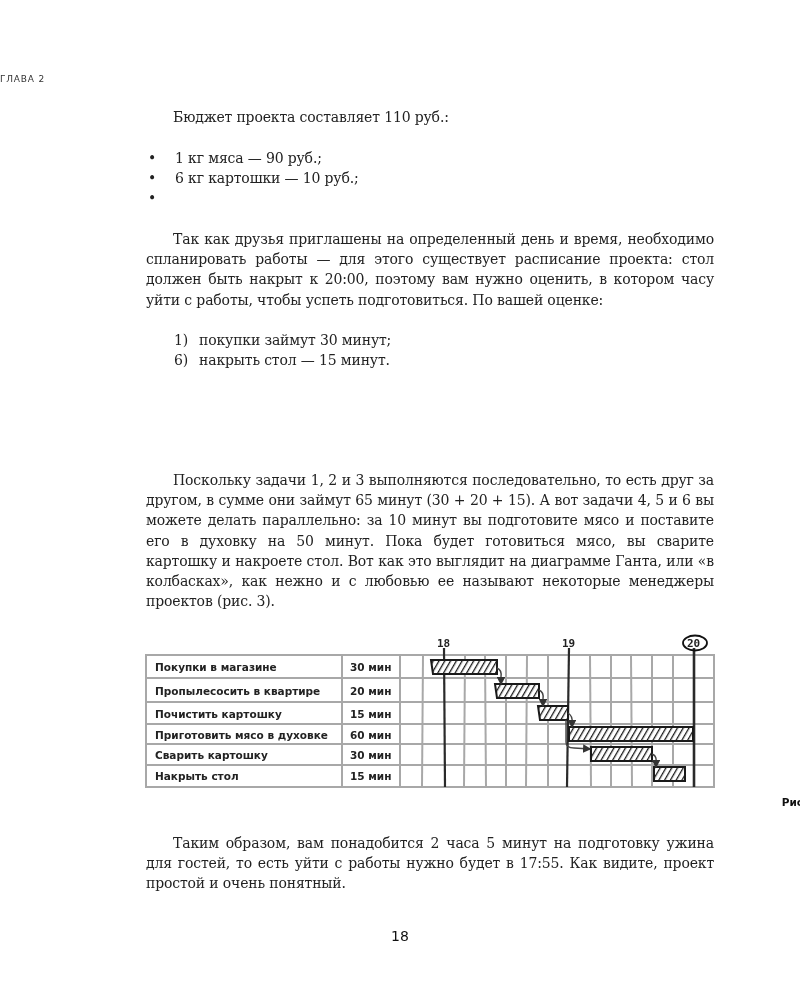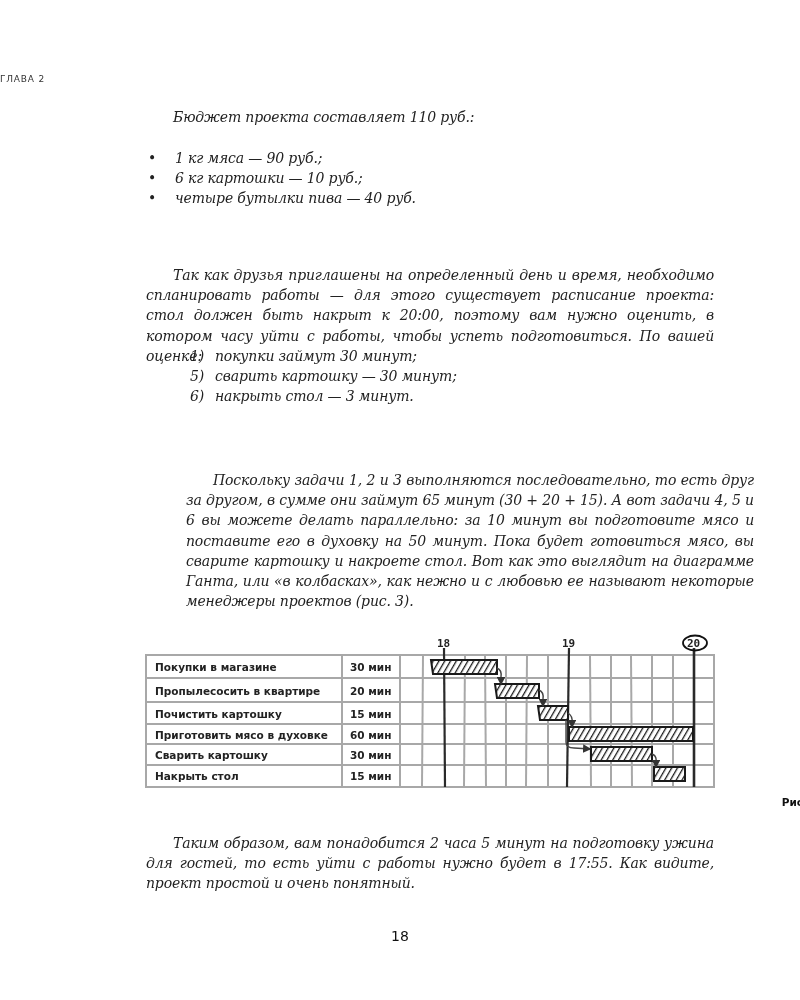--- a/index.html
+++ b/index.html
@@ -2,26 +2,26 @@
 <html><head>
 <meta charset="utf-8">
 <style>
   html, body { margin: 0; padding: 0; background: #ffffff; }
   body { width: 800px; height: 1000px; position: relative; overflow: hidden;
          font-family: "DejaVu Serif", "Liberation Serif", serif; color: #222; }
   .page { position: absolute; left: 0; top: 0; width: 800px; height: 1000px; }
   .running-head { position: absolute; top: 74px; left: 0; width: 800px; 
     font-family: "DejaVu Sans", sans-serif; font-size: 9px; letter-spacing: 0.8px; color: #333; }
   .txt { position: absolute; left: 146px; width: 568px; font-size: 14px; line-height: 20.2px;
-    color: #222; letter-spacing: -0.15px; font-style: italic; }
+    color: #222; letter-spacing: -0.15px; }
   .p { margin: 0; text-align: justify; text-indent: 27px; }
   .bullets { list-style: none; margin: 0; padding: 0; }
   .bullets li { position: relative; padding-left: 29px; }
   .bullets li .bul { position: absolute; left: 2px; top: 0; }
-  .numlist { list-style: none; margin: 16px; padding: 0 0 0 28px; }
+  .numlist { list-style: none; margin: 0; padding: 0 0 0 28px; }
   .numlist li span.n { display: inline-block; width: 25px; }
   .caption { position: absolute; top: 796px; left: 18px; width: 800px; text-align: right;
     font-family: "DejaVu Sans", sans-serif; font-weight: bold; font-size: 10.5px; color: #111; }
   .folio { position: absolute; top: 928px; left: 0; width: 800px; text-align: center;
     font-family: "DejaVu Sans", sans-serif; font-size: 14px; color: #111; }
   .gantt { position: absolute; left: 0; top: 0; }
   .g-label { font-family: "DejaVu Sans", sans-serif; font-size: 10.5px; font-weight: bold; fill: #222; }
   .g-axis { font-family: "DejaVu Sans Mono", monospace; font-size: 11px; font-weight: bold; fill: #222; }
 </style>
 </head>
@@ -31,37 +31,36 @@
 
   <div class="running-head">ГЛАВА 2</div>
 
   <div class="txt" style="top:107px;">
     <p class="p">Бюджет проекта составляет 110 руб.:</p>
   </div>
   <div class="txt" style="top:148px;">
     <ul class="bullets">
       <li><span class="bul">•</span><span>1 кг мяса — 90 руб.;</span></li>
       <li><span class="bul">•</span><span>6 кг картошки — 10 руб.;</span></li>
-      <li><span class="bul">•</span><span>четыре бутылки пива — 40 руб.</span></li>
+      <li><span class="bul">•</span></li>
     </ul>
   </div>
 
-  <div class="txt" style="top:229px;margin-top:36px;">
+  <div class="txt" style="top:229px;">
     <p class="p">Так как друзья приглашены на определенный день и время, необходимо спланировать работы — для этого существует расписание проекта: стол должен быть накрыт к 20:00, поэтому вам нужно оценить, в котором часу уйти с работы, чтобы успеть подготовиться. По вашей оценке:</p>
   </div>
 
   <div class="txt" style="top:330px;">
     <ol class="numlist">
       <li><span class="n">1)</span><span>покупки займут 30 минут;</span></li>
-      <li><span class="n">5)</span><span>сварить картошку — 30 минут;</span></li>
-      <li><span class="n">6)</span><span>накрыть стол — 3 минут.</span></li>
+      <li><span class="n">6)</span><span>накрыть стол — 15 минут.</span></li>
     </ol>
   </div>
 
-  <div class="txt" style="top:470px;margin-left:40px;">
+  <div class="txt" style="top:470px;">
     <p class="p">Поскольку задачи 1, 2 и 3 выполняются последовательно, то есть друг за другом, в сумме они займут 65 минут (30 + 20 + 15). А вот задачи 4, 5 и 6 вы можете делать параллельно: за 10 минут вы подготовите мясо и поставите его в духовку на 50 минут. Пока будет готовиться мясо, вы сварите картошку и накроете стол. Вот как это выглядит на диаграмме Ганта, или «в колбасках», как нежно и с любовью ее называют некоторые менеджеры проектов (рис. 3).</p>
   </div>
 
   <svg class="gantt" width="800" height="1000" viewBox="0 0 800 1000">
     <defs>
       <pattern id="hatch" patternUnits="userSpaceOnUse" width="5" height="5" patternTransform="rotate(30)">
         <rect width="5" height="5" fill="#ffffff"></rect>
         <line x1="0" y1="0" x2="0" y2="5" stroke="#1a1a1a" stroke-width="2.6"></line>
       </pattern>
       <marker id="arrow" markerWidth="6" markerHeight="6" refX="5" refY="3" orient="auto">

